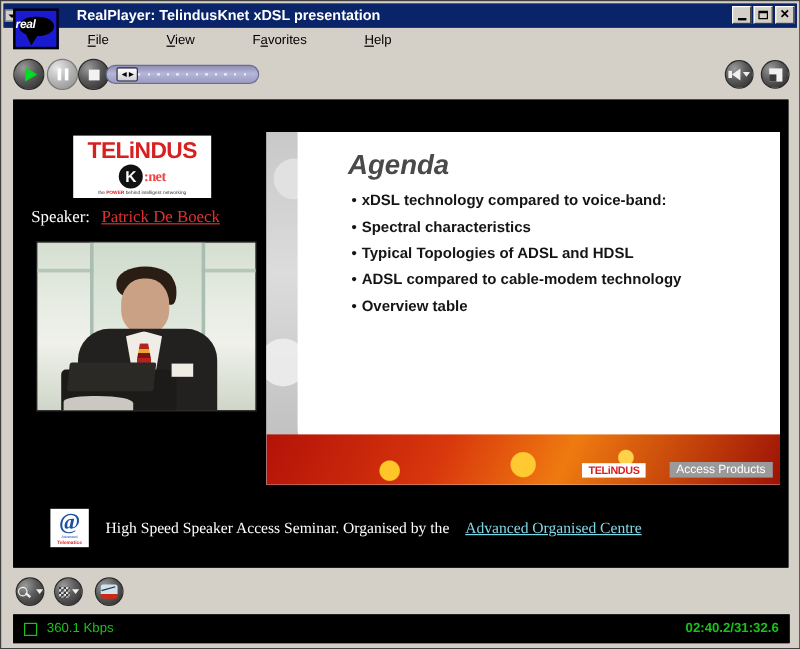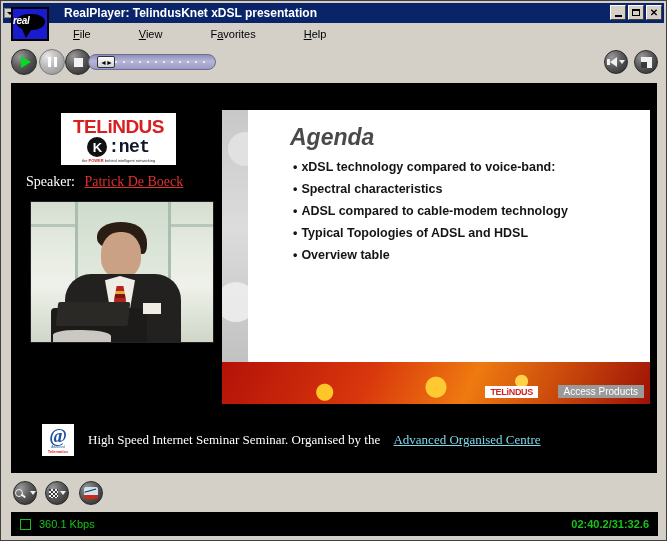--- a/index.html
+++ b/index.html
@@ -240,22 +240,22 @@
     display: flex; align-items: center; justify-content: center;
   }
   .knet-circle {
     width: 20px; height: 20px; border-radius: 50%;
     background: #111; color: #fff;
     font-weight: bold; font-size: 13px;
     display: flex; align-items: center; justify-content: center;
     font-family: "Liberation Sans", sans-serif;
   }
   .knet-net {
-    font-family: Liberation Mono, monospace;
-    font-weight: bold; font-size: 18px; color: #0f172a;
+    font-family: Liberation Serif, serif;
+    font-weight: bold; font-size: 12px; color: #ef4444;
     margin-left: 1px; letter-spacing: -0.5px;
   }
   .knet-tag {
     position: absolute; left: 0; bottom: 2px; width: 115px;
     text-align: center; font-size: 4px; color: #333;
     font-family: "Liberation Sans", sans-serif;
   }
   .knet-tag b { color: #d82020; }
 
   .speaker-line {
@@ -631,39 +631,39 @@
     <div class="slide">
       <div class="slide-left">
         <div class="c1"></div>
         <div class="c2"></div>
       </div>
       <div class="slide-white">
         <div class="slide-title">Agenda</div>
         <div class="slide-bullets">
           <div class="bullet"><span class="dot">•</span><span>xDSL technology compared to voice-band:</span></div>
           <div class="bullet"><span class="dot">•</span><span>Spectral characteristics</span></div>
+          <div class="bullet"><span class="dot">•</span><span>Typical Topologies of ADSL and HDSL</span></div>
           <div class="bullet"><span class="dot">•</span><span>ADSL compared to cable-modem technology</span></div>
-          <div class="bullet"><span class="dot">•</span><span>Typical Topologies of ADSL and HDSL</span></div>
           <div class="bullet"><span class="dot">•</span><span>Overview table</span></div>
         </div>
       </div>
       <div class="slide-banner">
         <div class="banner-tel">TELiNDUS</div>
         <div class="banner-ap">Access Products</div>
       </div>
     </div>
 
     <div class="caption-row">
       <div class="atc-logo">
         <div class="at">@</div>
         <div class="t1">Advanced</div>
         <div class="t2">Telematics</div>
       </div>
       <div class="caption-text">
-        <span>High Speed Internet Seminar Seminar.  Organised by the</span>
+        <span>High Speed Speaker Access Seminar.  Organised by the</span>
         <span class="caption-link">Advanced Organised Centre</span>
       </div>
     </div>
 
   </div>
 
   <div class="lowbar">
     <div class="lbtn" style="left:10px">
       <div class="gl-mag">
         <div class="ring"></div>

